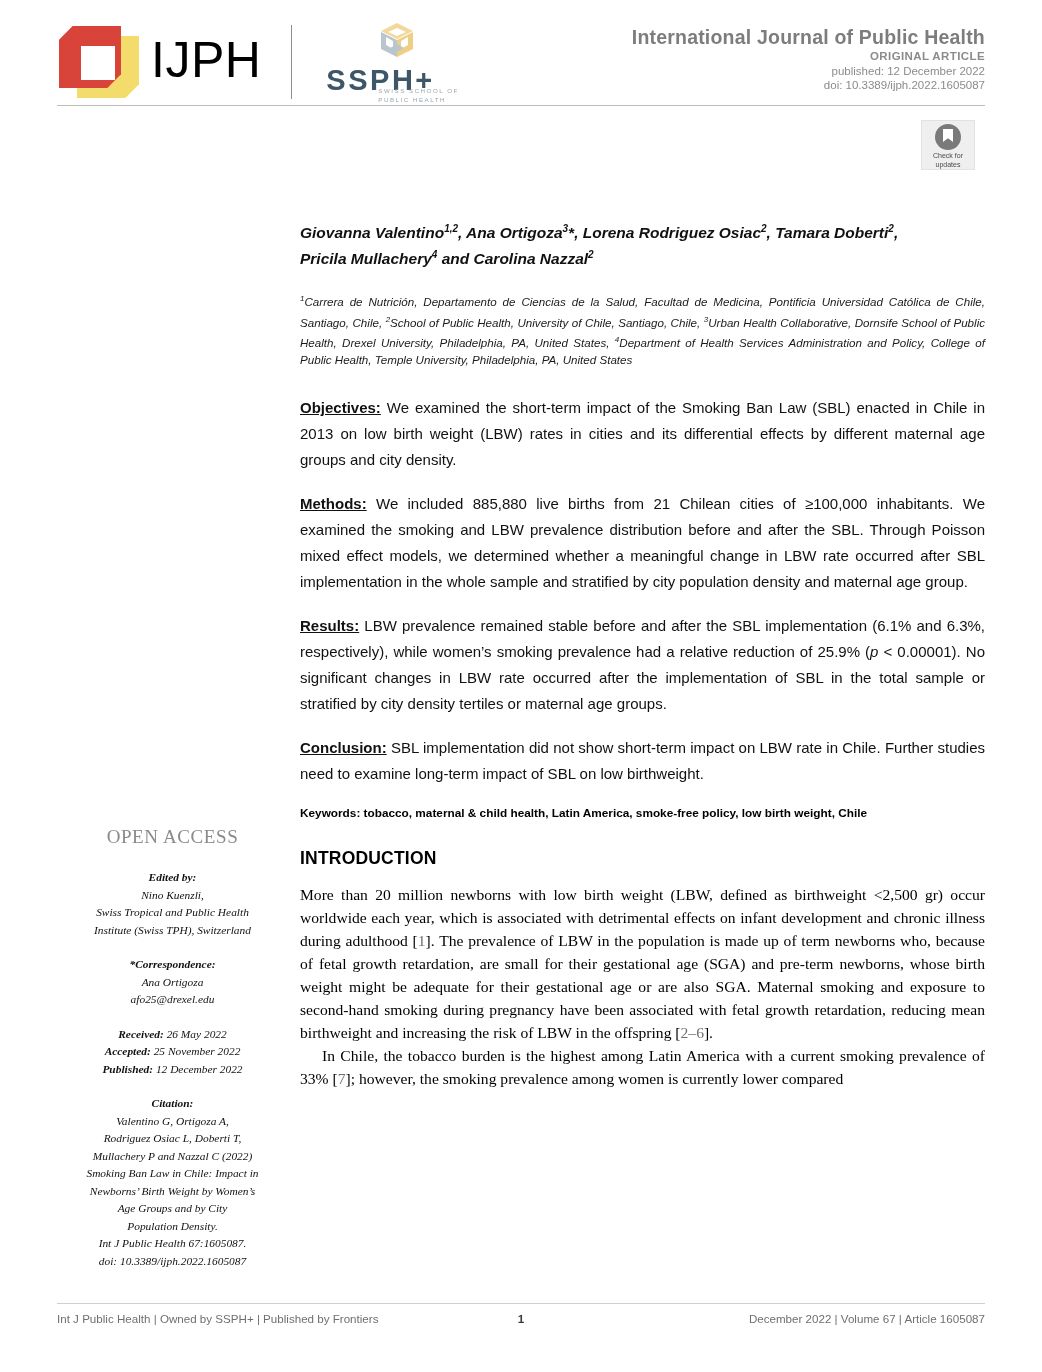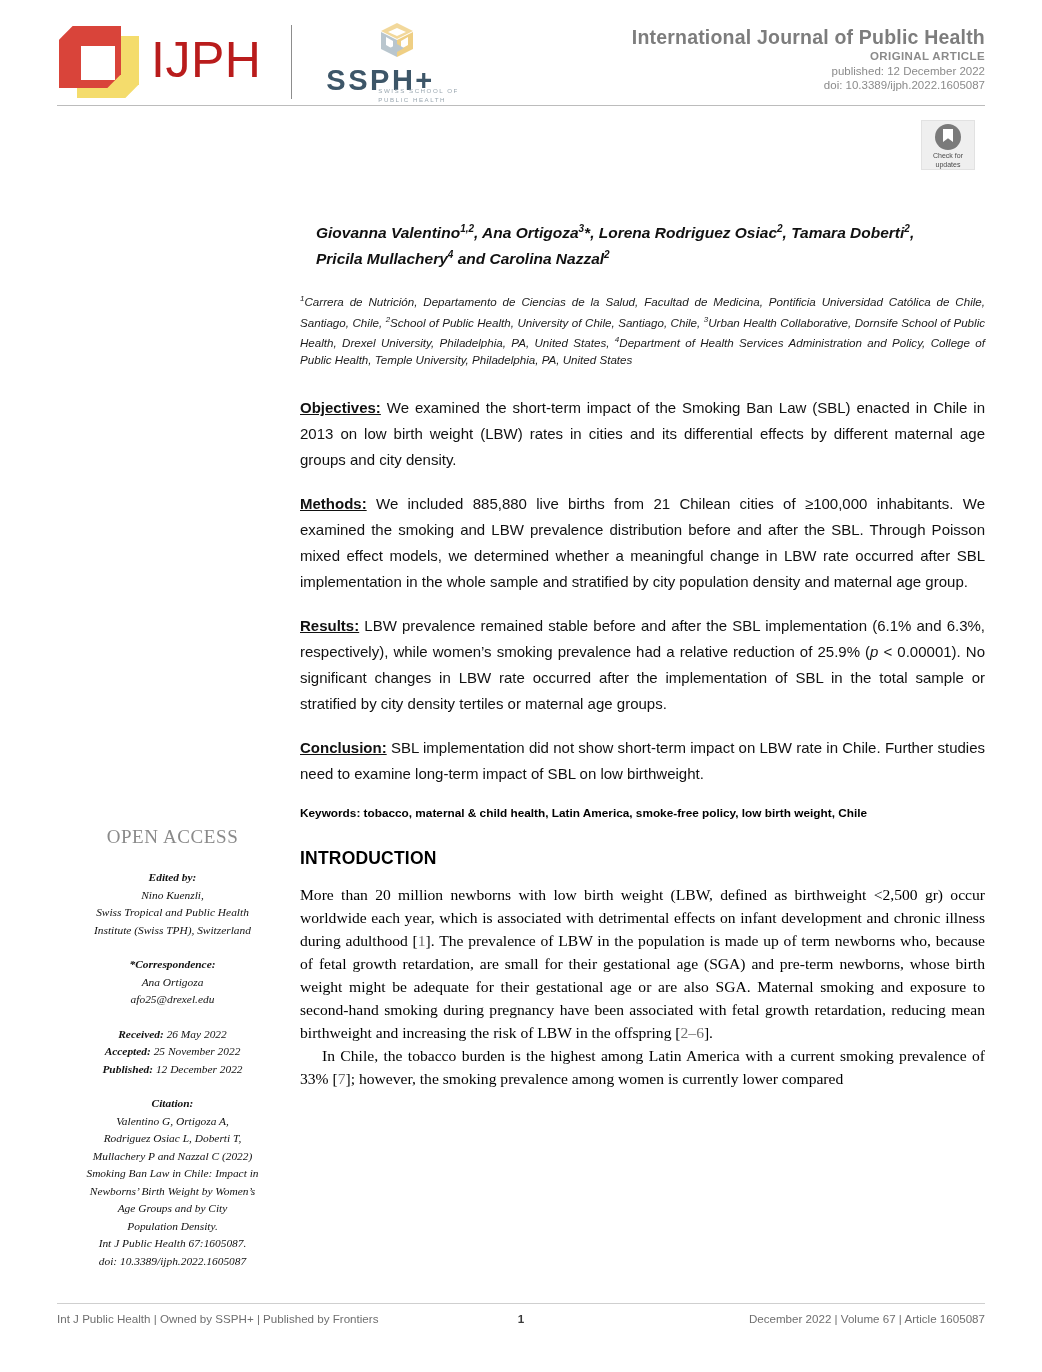--- a/index.html
+++ b/index.html
@@ -71,21 +71,21 @@
     width: 34px;
     height: 34px;
     background: #ffffff;
   }
 
   .ijph-word {
     font-family: "Liberation Sans", sans-serif;
     font-size: 50px;
     font-weight: 400;
     letter-spacing: 0.5px;
-    color: #b91c1c;
+    color: #000000;
     line-height: 1;
     margin-left: 2px;
     margin-top: -4px;
   }
 
   .mast-divider {
     width: 1px;
     height: 74px;
     background: #8d8d8d;
     margin: 0 28px 0 30px;
@@ -219,21 +219,20 @@
     font-family: "Liberation Sans", sans-serif;
   }
 
   .authors {
     font-size: 15.5px;
     font-style: italic;
     font-weight: 700;
     line-height: 22px;
     color: #111;
     margin-bottom: 20px;
-    margin-left: 16px;
   }
   .authors sup { font-size: 10px; font-weight: 700; }
 
   .affiliations {
     font-size: 11.6px;
     font-style: italic;
     line-height: 17.5px;
     color: #1a1a1a;
     margin-bottom: 26px;
     text-align: justify;

